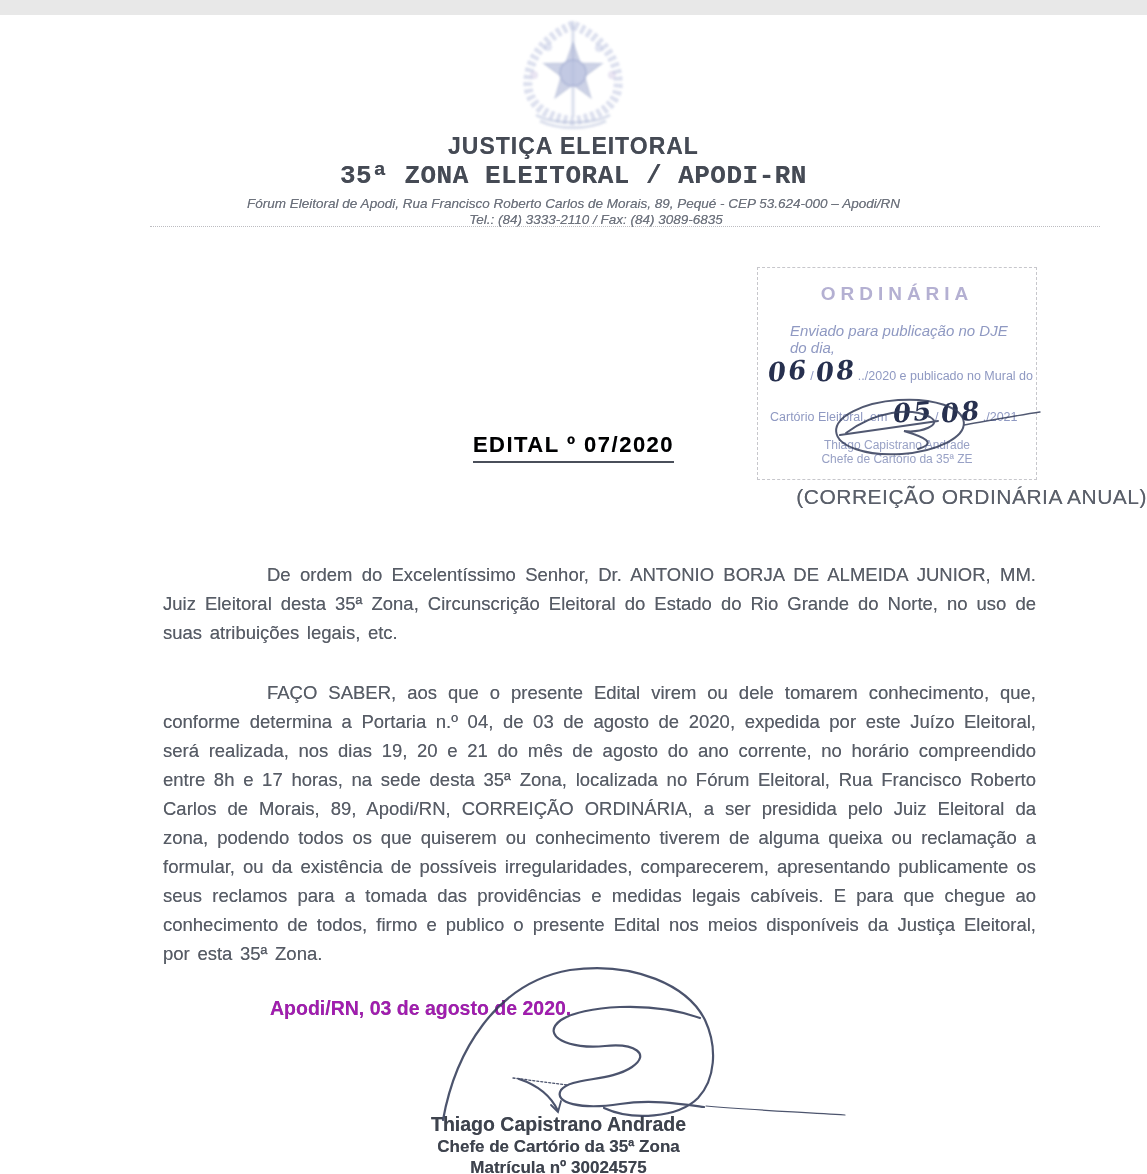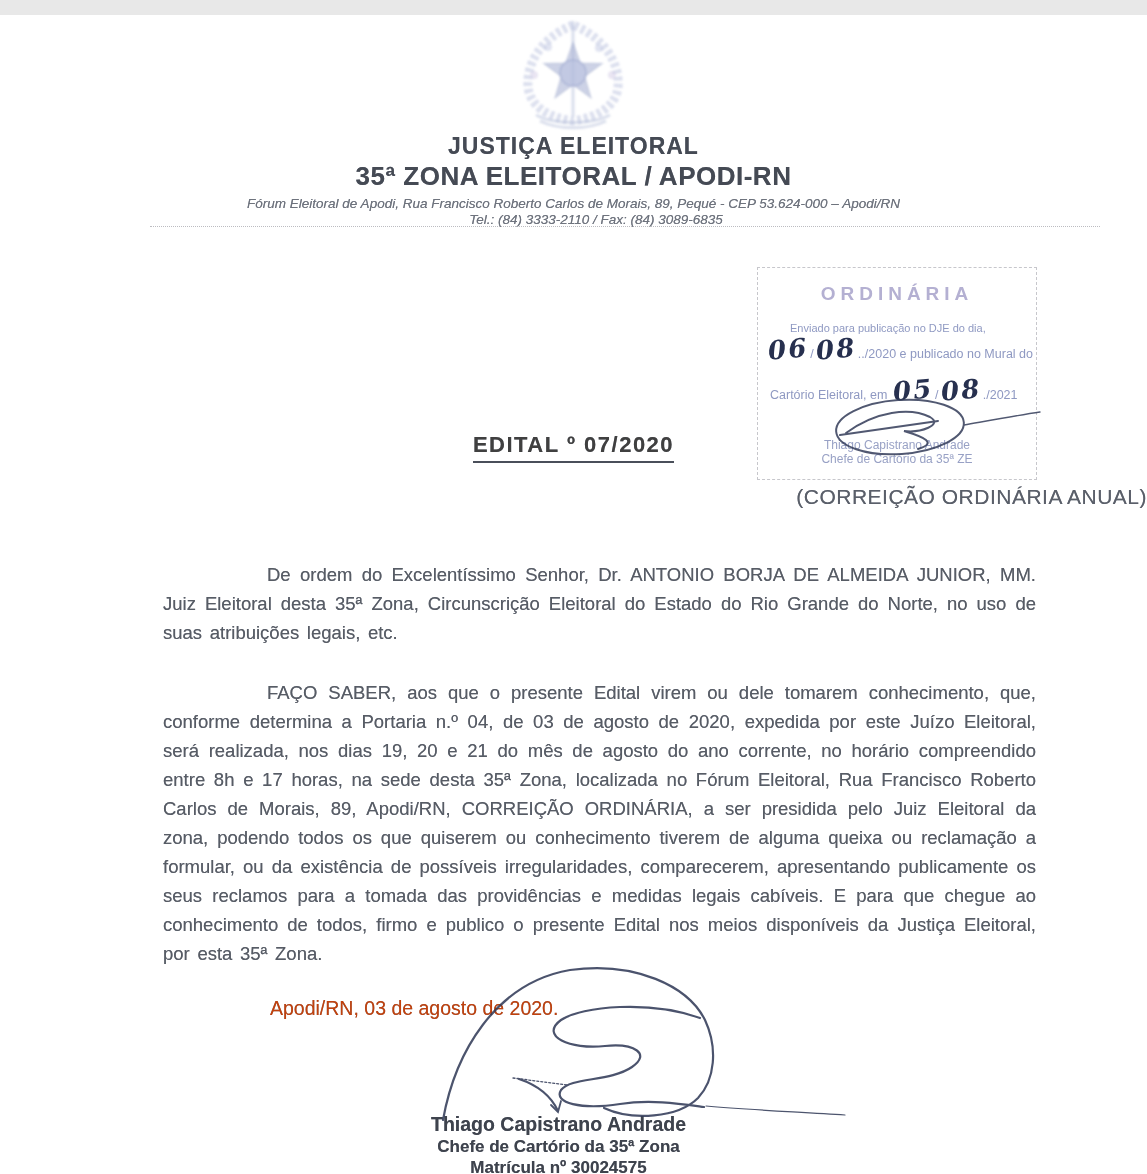--- a/index.html
+++ b/index.html
@@ -25,20 +25,21 @@
     position: absolute; top: 118px; left: 0; right: 0;
     text-align: center;
     font-size: 23px; font-weight: bold; letter-spacing: 1px;
     color: #454a54;
   }
   .org2 {
     position: absolute; top: 146px; left: 0; right: 0;
     text-align: center;
     font-size: 26px; font-weight: bold; letter-spacing: 0.5px;
     color: #454a54;
+    font-family: Liberation Mono, monospace;
   }
   .addr {
     position: absolute; top: 181px; left: 0; right: 0;
     text-align: center;
     font-style: italic; font-size: 13.5px; color: #6e737d;
   }
   .tel {
     position: absolute; top: 197px; left: 0; right: 0;
     text-align: center;
     font-style: italic; font-size: 13.5px; color: #6e737d; padding-left: 45px;
@@ -58,21 +59,21 @@
   }
   .stamp-title {
     margin-top: 15px;
     text-align: center;
     font-size: 19px; font-weight: bold; letter-spacing: 5px;
     color: #b4b0d2;
     filter: blur(0.6px);
   }
   .stamp-line1 {
     margin: 17px 10px 0 32px;
-    font-size: 11px; color: #8f99c2;
+    font-size: 15px; color: #8f99c2; font-style: italic;
   }
   .stamp-line2 { margin: 0 6px 0 8px; line-height: 30px; white-space: nowrap; }
   .stamp-line3 { margin: 6px 6px 0 12px; line-height: 30px; white-space: nowrap; }
   .stamp-faint { font-size: 12.5px; color: #8f99c2; }
   .hw {
     display: inline-block;
     font-family: "DejaVu Serif", serif;
     font-style: italic; font-weight: bold;
     font-size: 26px; color: #27304f;
     transform: rotate(-5deg);
@@ -92,21 +93,21 @@
   }
 
   
   .doc-title {
     position: absolute; top: 417px; left: 0; right: 0;
     text-align: center;
   }
   .doc-title span {
     display: inline-block;
     font-size: 22px; font-weight: bold; letter-spacing: 1.5px;
-    color: #404040;
+    color: #000000;
     border-bottom: 2px solid #4a4f5a;
     padding-bottom: 3px;
   }
   .doc-subtitle {
     position: absolute; top: 470px; left: 0; right: 0;
     text-align: right;
     font-size: 21px; letter-spacing: 0.5px;
     color: #5a5f69;
   }
   .body-par {
@@ -115,21 +116,21 @@
     font-size: 18.5px; line-height: 29px;
     text-align: justify;
     text-indent: 104px;
     word-spacing: 2.5px;
     color: #575c65;
   }
   .par1 { top: 545px; }
   .par2 { top: 663px; }
   .dateline {
     position: absolute; top: 982px; left: 270px;
-    font-size: 19.5px; color: #c2410c;
+    font-size: 19.5px; color: #a21caf; font-weight: bold;
   }
 
   
   .main-sig {
     position: absolute; left: 420px; top: 943px;
     width: 440px; height: 172px;
     z-index: 3;
   }
   .sig-block {
     position: absolute; top: 1098px; left: 0; right: 30px;

